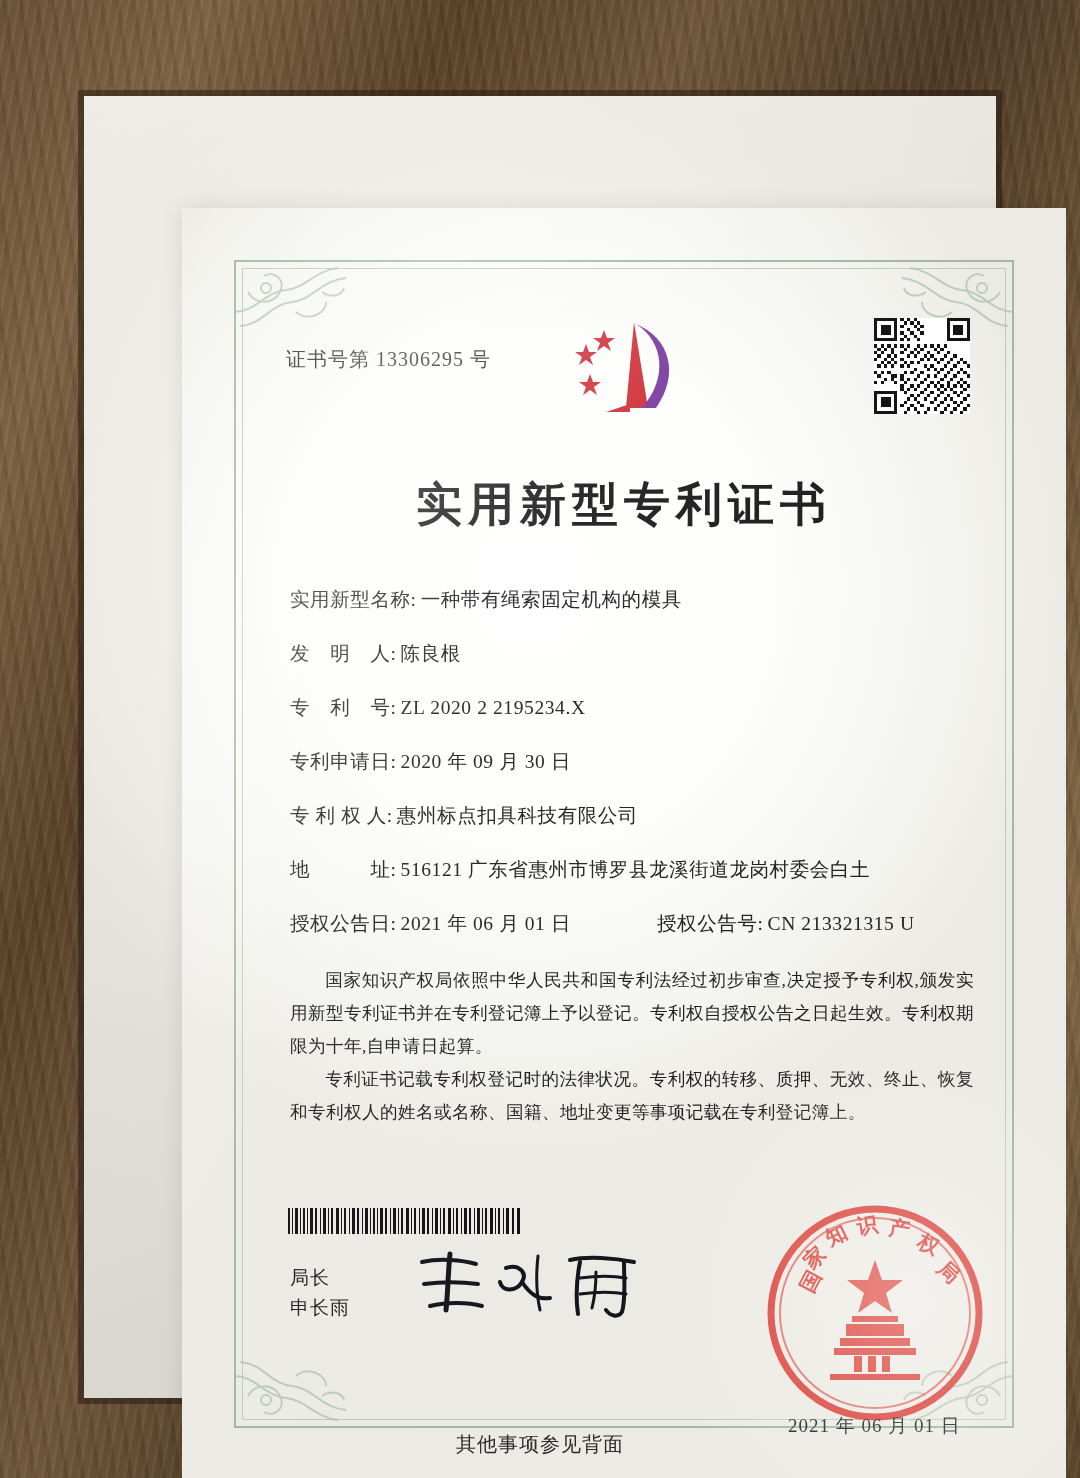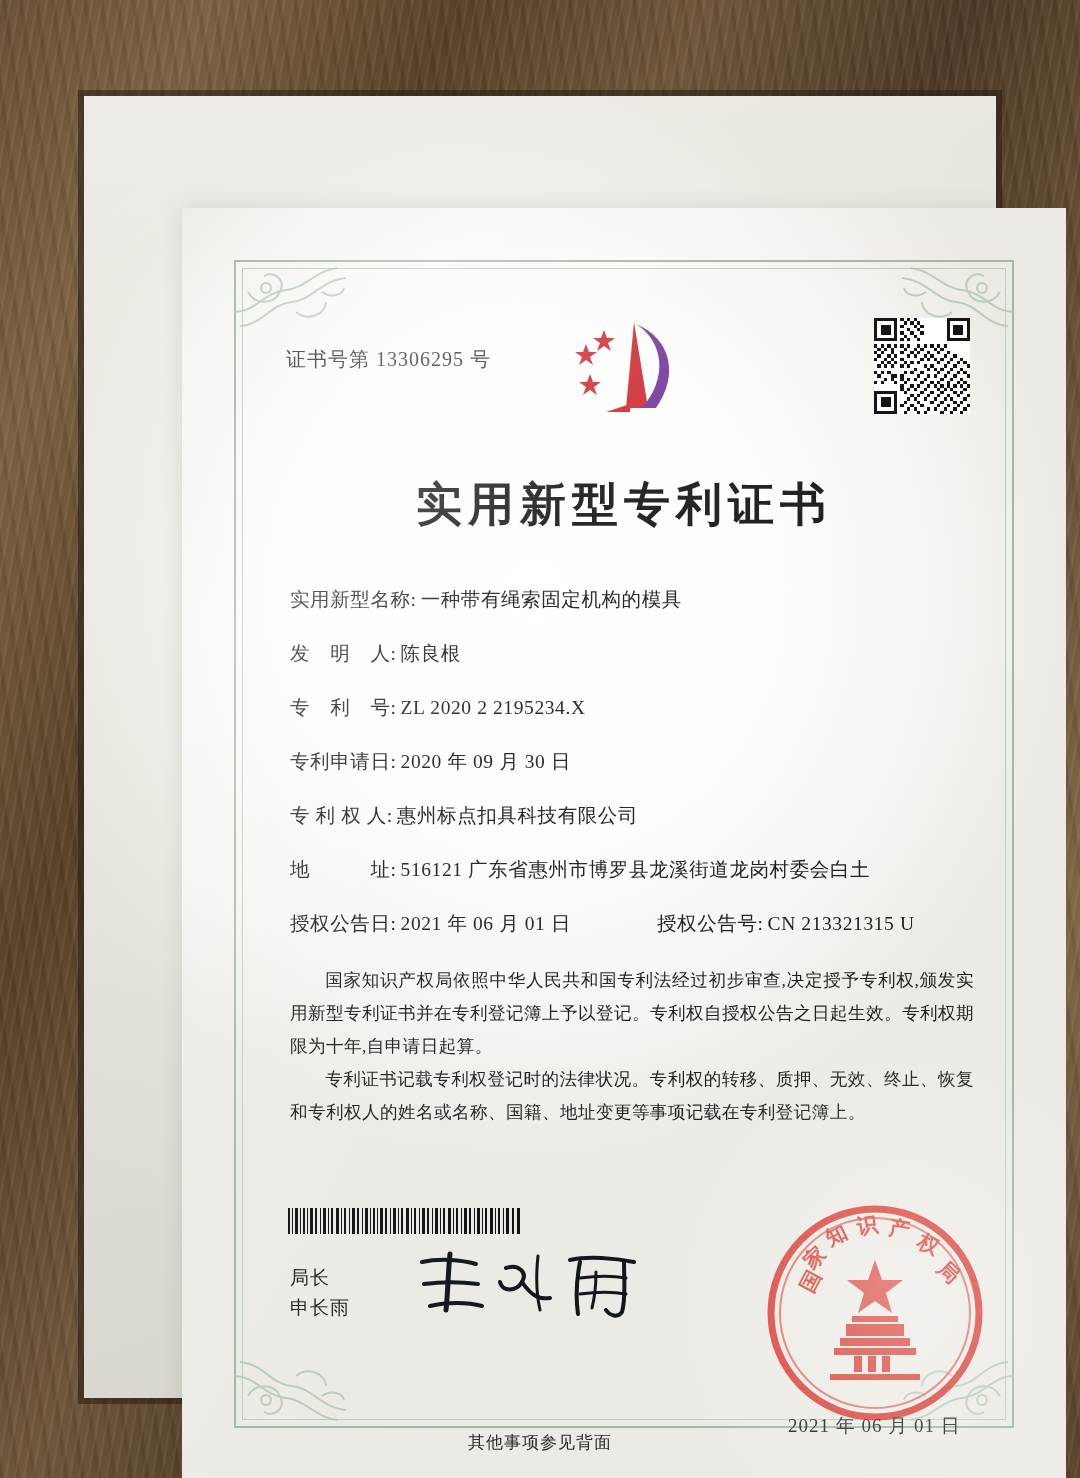--- a/index.html
+++ b/index.html
@@ -119,21 +119,21 @@
     position:absolute;left:228px;top:1040px;width:250px;height:72px;
   }
 
   #seal{position:absolute;left:578px;top:990px;width:230px;height:230px;opacity:.92;}
   #seal-date{
     position:absolute;left:606px;top:1205px;
     font-size:19px;color:#1f1f1f;letter-spacing:1px;
   }
   #footnote{
     position:absolute;left:0;right:0;top:1335px;text-align:center;
-    font-size:17px;color:#2a2a2a;letter-spacing:1px;
+    font-size:20px;color:#2a2a2a;letter-spacing:1px;
   }
   
 </style>
 </head>
 <body>
 
 <div id="frame">
   <div id="bevel">
     <div id="mat">
 

